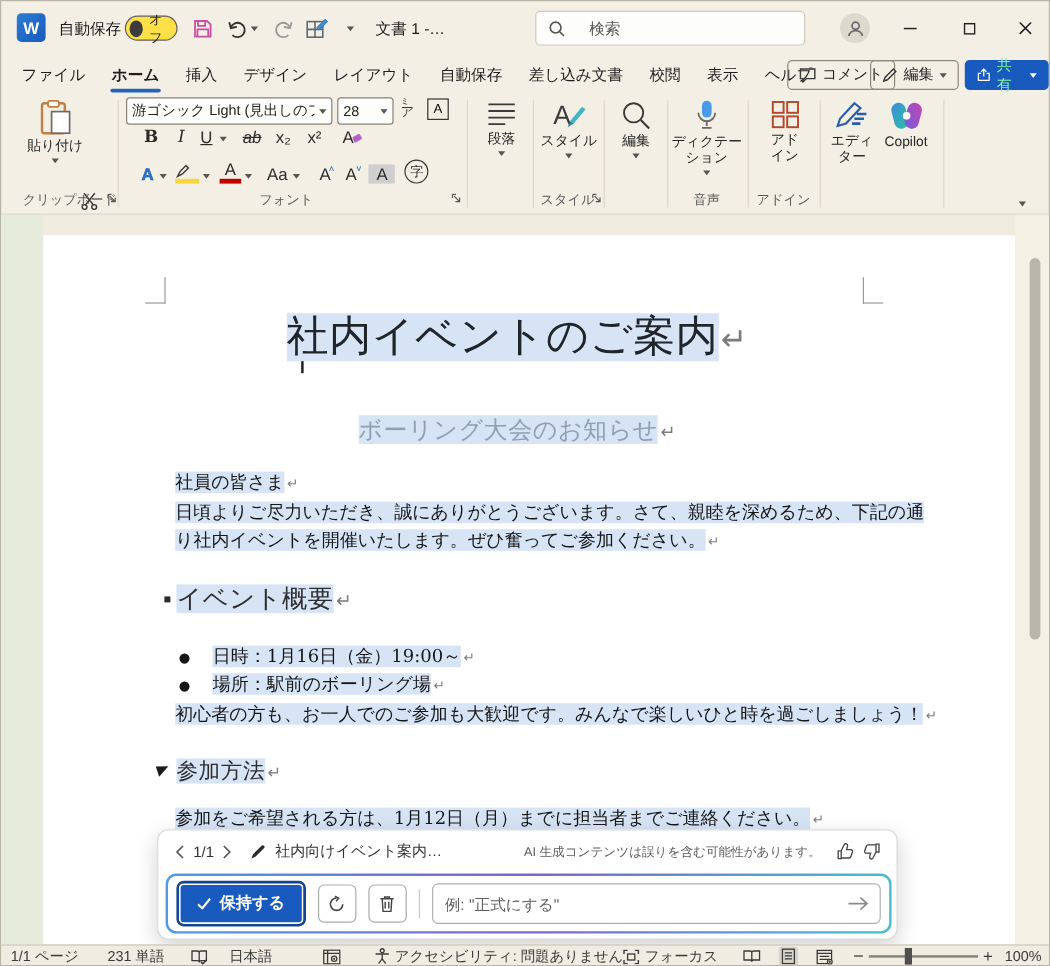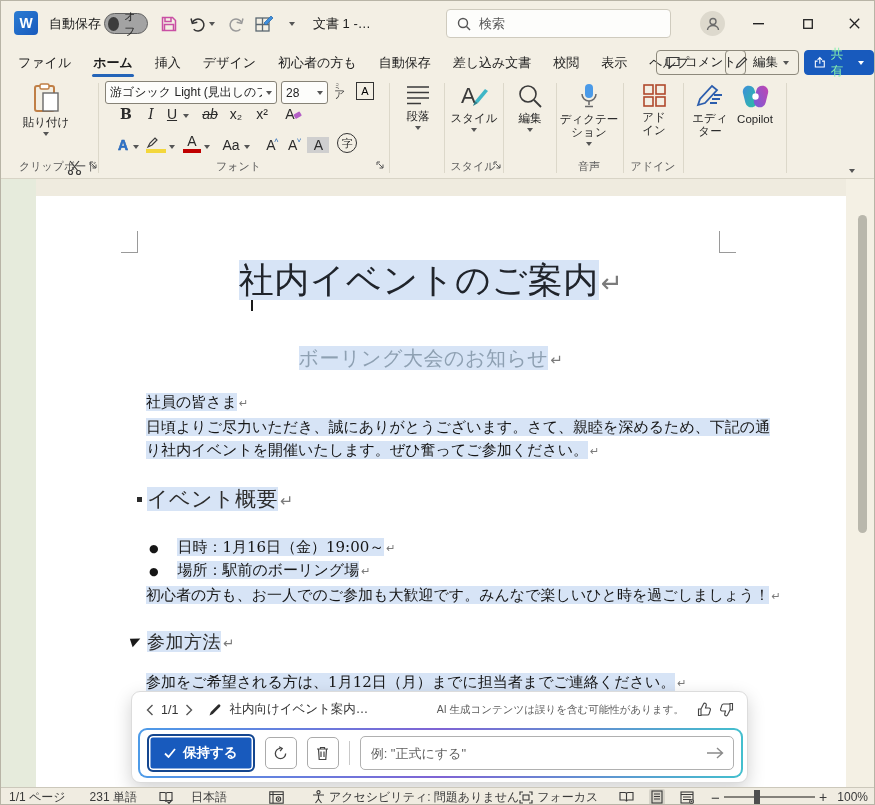--- a/index.html
+++ b/index.html
@@ -9,28 +9,28 @@
   .abs { position:absolute; }
   svg { display:block; }
 
   
   .titlebar { position:absolute; left:0; top:0; width:875px; height:45px; display:flex; align-items:center; }
   .wlogo { position:absolute; left:13px; top:10px; width:24px; height:24px; border-radius:4px;
            background:linear-gradient(135deg,#2b7cd3,#185abd); color:#fff; font-weight:bold; font-size:14px;
            display:flex; align-items:center; justify-content:center; }
   .autosave-label { position:absolute; left:48px; top:14px; font-size:13px; color:#1b1b1b; }
   .toggle { position:absolute; left:103px; top:12px; width:44px; height:21px; border:1px solid #5f5f5f; border-radius:11px;
-            background:#a3a3a3; display:flex; align-items:center; padding:0 5px 0 3px; gap:5px; }
+            background:#fde047; display:flex; align-items:center; padding:0 5px 0 3px; gap:5px; }
   .toggle .knob { width:14px; height:14px; border-radius:50%; background:#3c3c3c; }
   .toggle .state { font-size:11px; color:#222; }
   .qat-btn { position:absolute; top:11px; width:24px; height:24px; display:flex; align-items:center; justify-content:center; }
   .chev { width:0; height:0; border-left:3.5px solid transparent; border-right:3.5px solid transparent; border-top:4px solid #555; display:inline-block; }
   .doc-title { position:absolute; left:312px; top:14px; font-size:13px; color:#1b1b1b; white-space:nowrap; }
   .searchbox { position:absolute; left:445px; top:8px; width:225px; height:29px; background:#FDFDFB; border:1px solid #CFCBBE;
-               border-radius:4px; display:flex; align-items:center; gap:8px; padding:0 10px; color:#555; font-size:13px; }
+               border-radius:4px; display:flex; align-items:center; gap:20px; padding:0 10px; color:#555; font-size:13px; }
   .avatar { position:absolute; left:699px; top:10px; width:25px; height:25px; border-radius:50%; background:#DDD9CD;
             display:flex; align-items:center; justify-content:center; }
   .wctl { position:absolute; top:0; width:44px; height:45px; display:flex; align-items:center; justify-content:center; }
 
   
   .tabrow { position:absolute; left:0; top:45px; width:771px; height:33px; display:flex; align-items:center; }
   .tab { font-size:13px; color:#1e1e1e; padding:0 11px; height:33px; display:flex; align-items:center; position:relative; white-space:nowrap; }
   .tab.active { font-weight:bold; }
   .tab.active::after { content:""; position:absolute; left:10px; right:10px; bottom:2px; height:3px; background:#2464B8; border-radius:2px; }
   .tr-btn { height:25px; border:1px solid #8d897c; border-radius:4px; background:transparent; display:flex; align-items:center;
@@ -158,21 +158,21 @@
         </svg>
     </div>
   </div>
 
   <div class="tabrow">
     <div style="width:6px;"></div>
     <div class="tab">ファイル</div>
     <div class="tab active">ホーム</div>
     <div class="tab">挿入</div>
     <div class="tab">デザイン</div>
-    <div class="tab">初心者の方も</div>
+    <div class="tab">レイアウト</div>
     <div class="tab">自動保存</div>
     <div class="tab">差し込み文書</div>
     <div class="tab">校閲</div>
     <div class="tab">表示</div>
     <div class="tab">ヘルプ</div>
   </div>
   <div class="tr-btn" style="left:655px;">
     <svg width="14" height="13" viewBox="0 0 14 13">
         <path d="M1 1.5 h12 v8 h-7 l-3 3 v-3 h-2 z" fill="none" stroke="#3a3a3a" stroke-width="1.2"></path>
       </svg>

